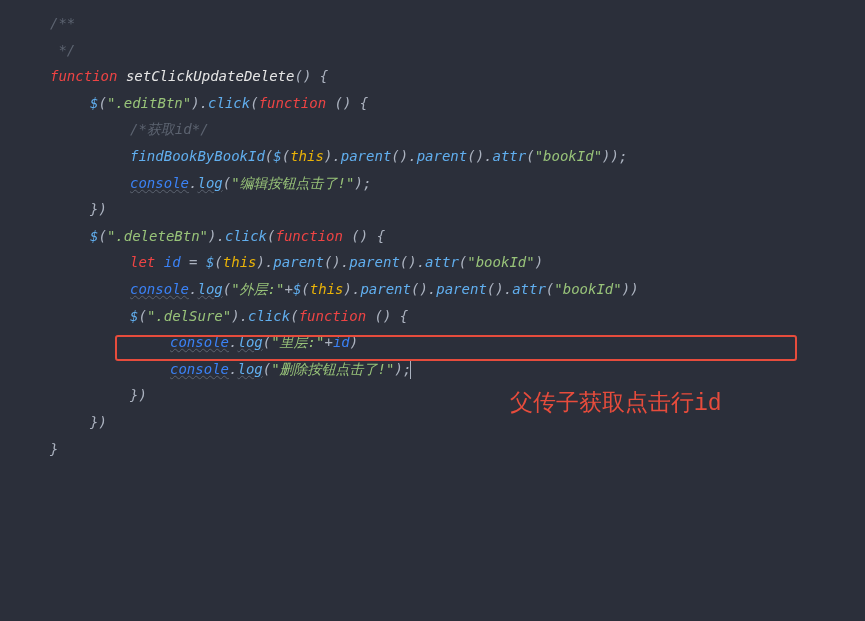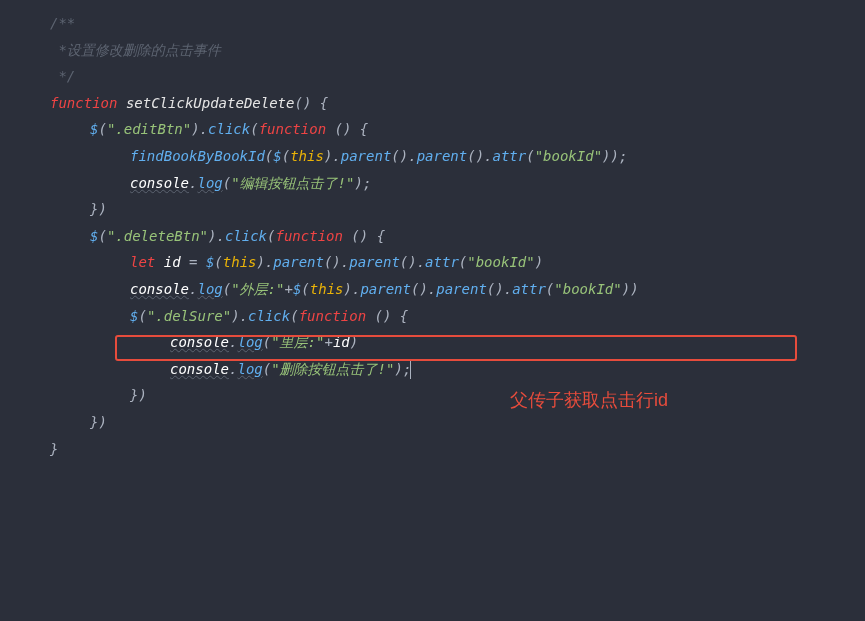--- a/index.html
+++ b/index.html
@@ -32,21 +32,21 @@
     }
     .i1 { width: 20px; }
     .i2 { width: 60px; }
     .i3 { width: 100px; }
     .i4 { width: 140px; }
     .comment { color: #5c6370; }
     .keyword { color: #ef4444; }
     .function-name { color: #e5e5e5; }
     .method { color: #61afef; }
     .string { color: #98c379; }
-    .variable { color: #ffffff; }
+    .variable { color: #3b82f6; }
     .this { color: #eab308; }
     .paren { color: #abb2bf; }
     .operator { color: #abb2bf; }
     .wavy {
       text-decoration: underline wavy #5c6370;
       text-decoration-thickness: 1px;
     }
     .highlight-box {
       position: absolute;
       border: 2px solid #e74c3c;
@@ -54,49 +54,49 @@
       left: 115px;
       top: 335px;
       width: 682px;
       height: 26px;
       pointer-events: none;
     }
     .annotation {
       position: absolute;
       color: #e74c3c;
       font-style: normal;
-      font-size: 18px;
+      font-size: 23px;
       left: 510px;
       top: 383px;
-      font-family: Liberation Sans, sans-serif;
+      font-family: Liberation Mono, monospace;
     }
     .cursor {
       display: inline-block;
       width: 1px;
       height: 18px;
       background: #abb2bf;
       vertical-align: middle;
       margin-left: -1px;
     }
   </style>
 </head>
 <body>
 
 <div class="code-container">
 
 <div class="line"><span class="indent i1"></span><span class="comment">/**</span></div>
 
-<div class="line"><span class="indent i1"></span><span class="comment"> *设置修改删除的点击事件</span></div>
 
 <div class="line"><span class="indent i1"></span><span class="comment"> */</span></div>
 
 <div class="line"><span class="indent i1"></span><span class="keyword">function</span> <span class="function-name">setClickUpdateDelete</span><span class="paren">() {</span></div>
 
 <div class="line"><span class="indent i2"></span><span class="method">$</span><span class="paren">(</span><span class="string">".editBtn"</span><span class="paren">).</span><span class="method">click</span><span class="paren">(</span><span class="keyword">function</span> <span class="paren">() {</span></div>
 
+<div class="line"><span class="indent i3"></span><span class="comment">/*获取id*/</span></div>
 
 <div class="line"><span class="indent i3"></span><span class="method">findBookByBookId</span><span class="paren">(</span><span class="method">$</span><span class="paren">(</span><span class="this">this</span><span class="paren">).</span><span class="method">parent</span><span class="paren">().</span><span class="method">parent</span><span class="paren">().</span><span class="method">attr</span><span class="paren">(</span><span class="string">"bookId"</span><span class="paren">));</span></div>
 
 <div class="line"><span class="indent i3"></span><span class="variable wavy">console</span><span class="paren">.</span><span class="method wavy">log</span><span class="paren">(</span><span class="string">"编辑按钮点击了!"</span><span class="paren">);</span></div>
 
 <div class="line"><span class="indent i2"></span><span class="paren">})</span></div>
 
 <div class="line"><span class="indent i2"></span><span class="method">$</span><span class="paren">(</span><span class="string">".deleteBtn"</span><span class="paren">).</span><span class="method">click</span><span class="paren">(</span><span class="keyword">function</span> <span class="paren">() {</span></div>
 
 <div class="line"><span class="indent i3"></span><span class="keyword">let</span> <span class="variable">id</span> <span class="operator">=</span> <span class="method">$</span><span class="paren">(</span><span class="this">this</span><span class="paren">).</span><span class="method">parent</span><span class="paren">().</span><span class="method">parent</span><span class="paren">().</span><span class="method">attr</span><span class="paren">(</span><span class="string">"bookId"</span><span class="paren">)</span></div>

